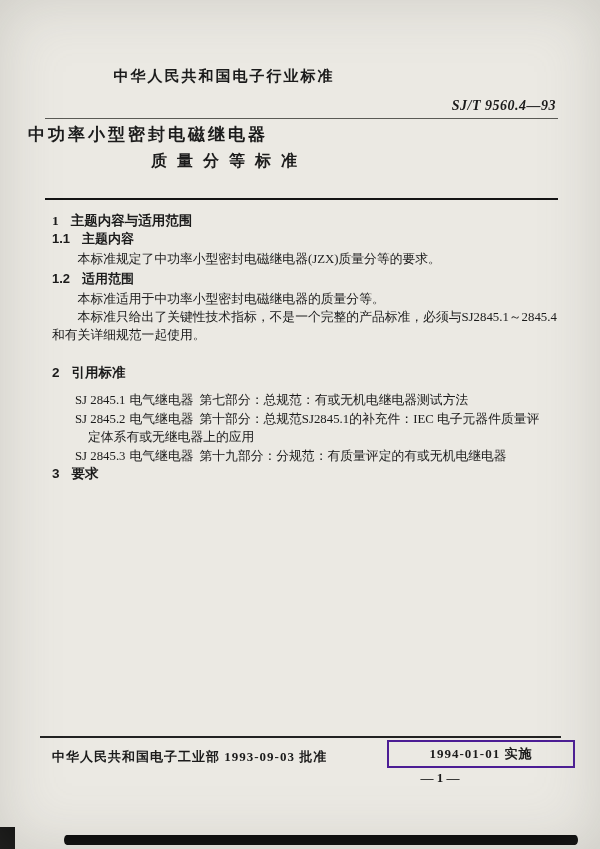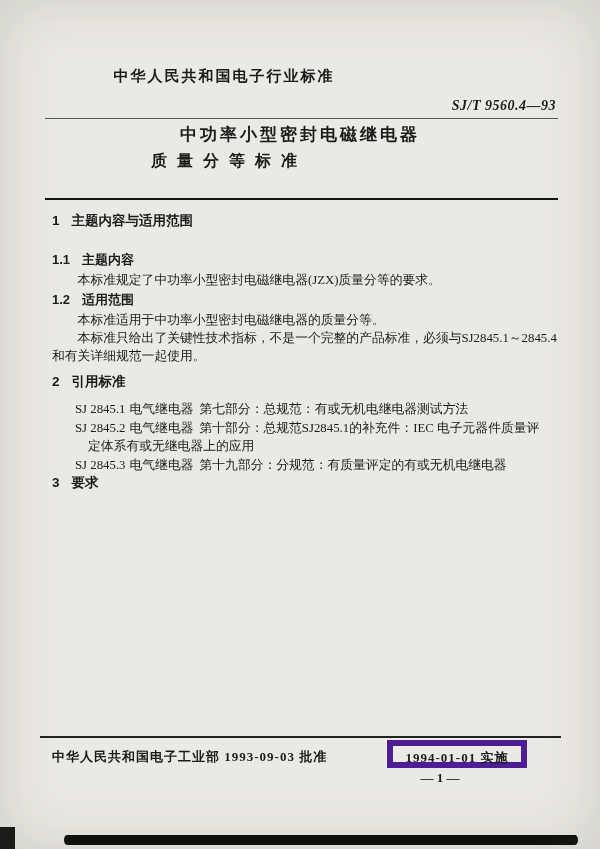--- a/index.html
+++ b/index.html
@@ -32,21 +32,21 @@
     position: absolute; top: 98px; right: 44px;
     font-weight: bold; font-style: italic; font-size: 14px;
     letter-spacing: 0.5px;
   }
   .header-rule {
     position: absolute; top: 118px; left: 45px; width: 513px;
     height: 1px; background: #5a5a55;
   }
   .title1 {
     position: absolute; top: 123px; left: 28px; width: 392px;
-    text-align: right;
+    text-align: left;
     font-family: "Liberation Sans", "DejaVu Sans", sans-serif;
     font-weight: bold; font-size: 17px; letter-spacing: 3px;
   }
   .title2 {
     position: absolute; top: 151px; left: 28px; width: 392px;
     padding-left: 10px;
     text-align: center;
     font-family: "Liberation Sans", "DejaVu Sans", sans-serif;
     font-weight: bold; font-size: 16px; letter-spacing: 10px;
   }
@@ -58,47 +58,47 @@
   
   .content {
     position: absolute; top: 212px; left: 52px; width: 506px;
     font-size: 12.8px; line-height: 18px;
   }
   .h-sec {
     font-family: "Liberation Sans", "DejaVu Sans", sans-serif;
     font-weight: bold; font-size: 13.5px; line-height: 18px;
   }
   .h-num { display: inline-block; margin-right: 12px; }
-  .mb8 { margin-bottom: 21px; }
+  .mb8 { margin-bottom: 0; font-family: Liberation Serif, serif; }
   .mb2 { margin-bottom: 2px; }
   .h-sub {
     font-family: "Liberation Sans", "DejaVu Sans", sans-serif;
     font-weight: bold; font-size: 13px; line-height: 18px;
   }
   .body-p { line-height: 18px; }
   .indent { text-indent: 2em; }
-  .sec2-h { margin-top: 8px; margin-bottom: 9px; }
+  .sec2-h { margin-top: 20px; margin-bottom: 9px; }
   .ref { padding-left: 36px; text-indent: -13px; line-height: 18.5px; }
   .ref-cont { padding-left: 36px; line-height: 18.5px; }
   .ref-code { margin-right: 4px; }
   .ref-doc { margin-right: 6px; }
   .sec3-h { }
 
   
   .footer-rule {
     position: absolute; top: 736px; left: 40px; width: 521px;
     height: 2px; background: #222;
   }
   .approval {
     position: absolute; top: 748px; left: 52px;
     font-weight: bold; font-size: 13px; letter-spacing: 1px;
   }
   .impl-box {
-    position: absolute; top: 740px; left: 387px; width: 140px; height: 28px;
-    border: 6px solid #4c1d95;
+    position: absolute; top: 740px; left: 387px; width: 188px; height: 28px;
+    border: 2px solid #4c1d95;
     text-align: center; line-height: 24px;
     font-weight: bold; font-size: 13px; letter-spacing: 1px;
     background: #ebe9e3;
   }
   .page-num {
     position: absolute; top: 770px; left: 398px; width: 84px;
     text-align: center; font-weight: bold; font-size: 13px;
   }
 
   

